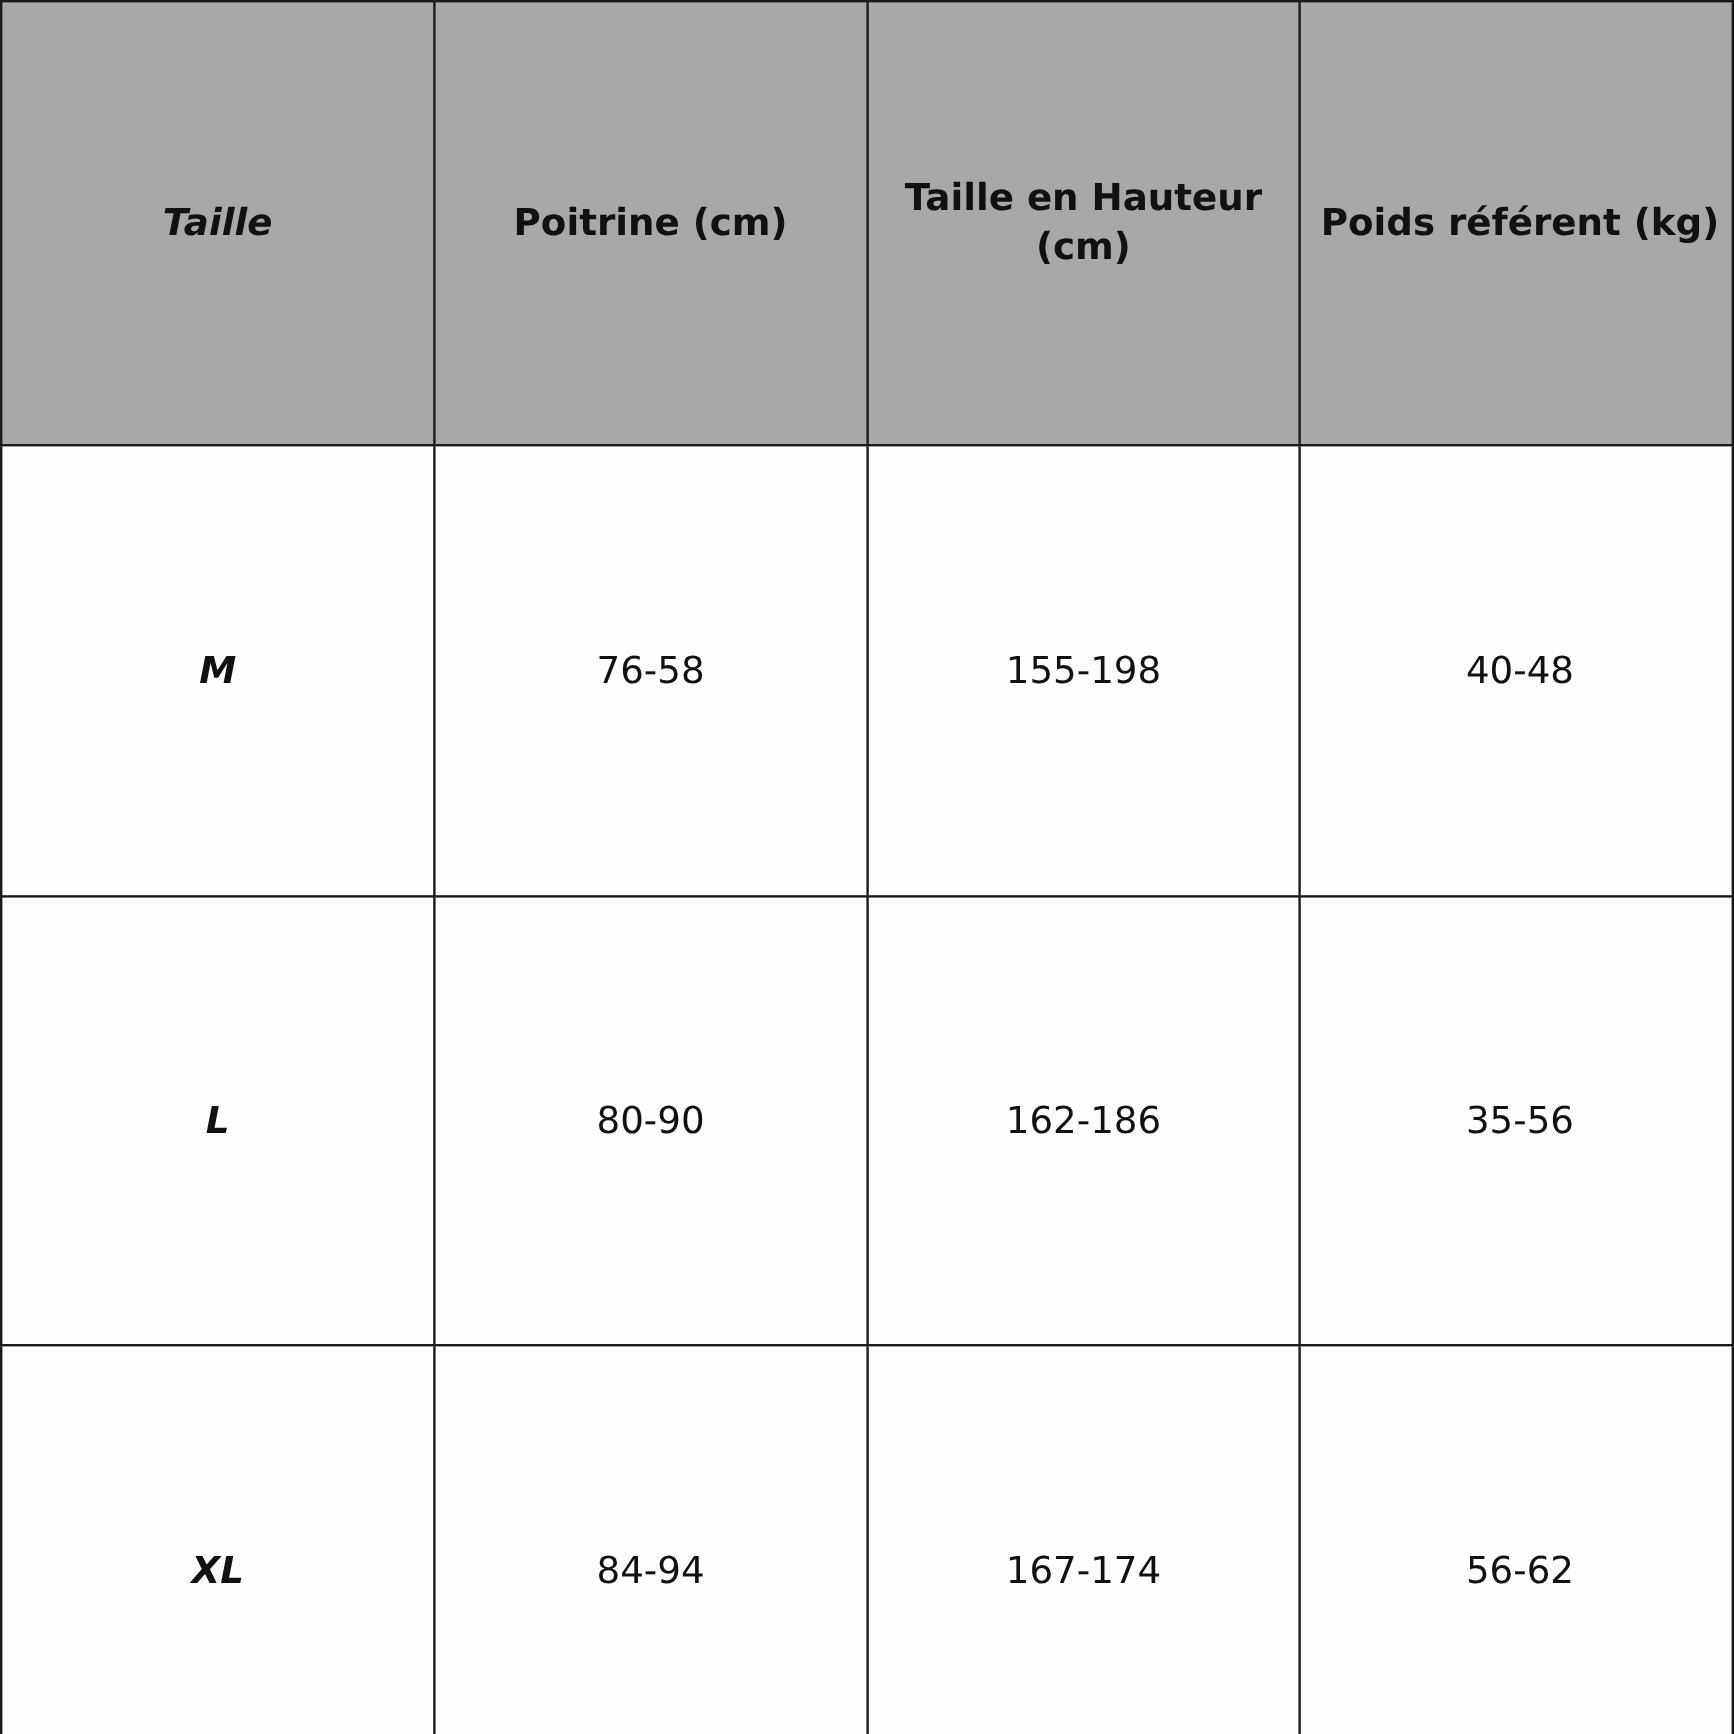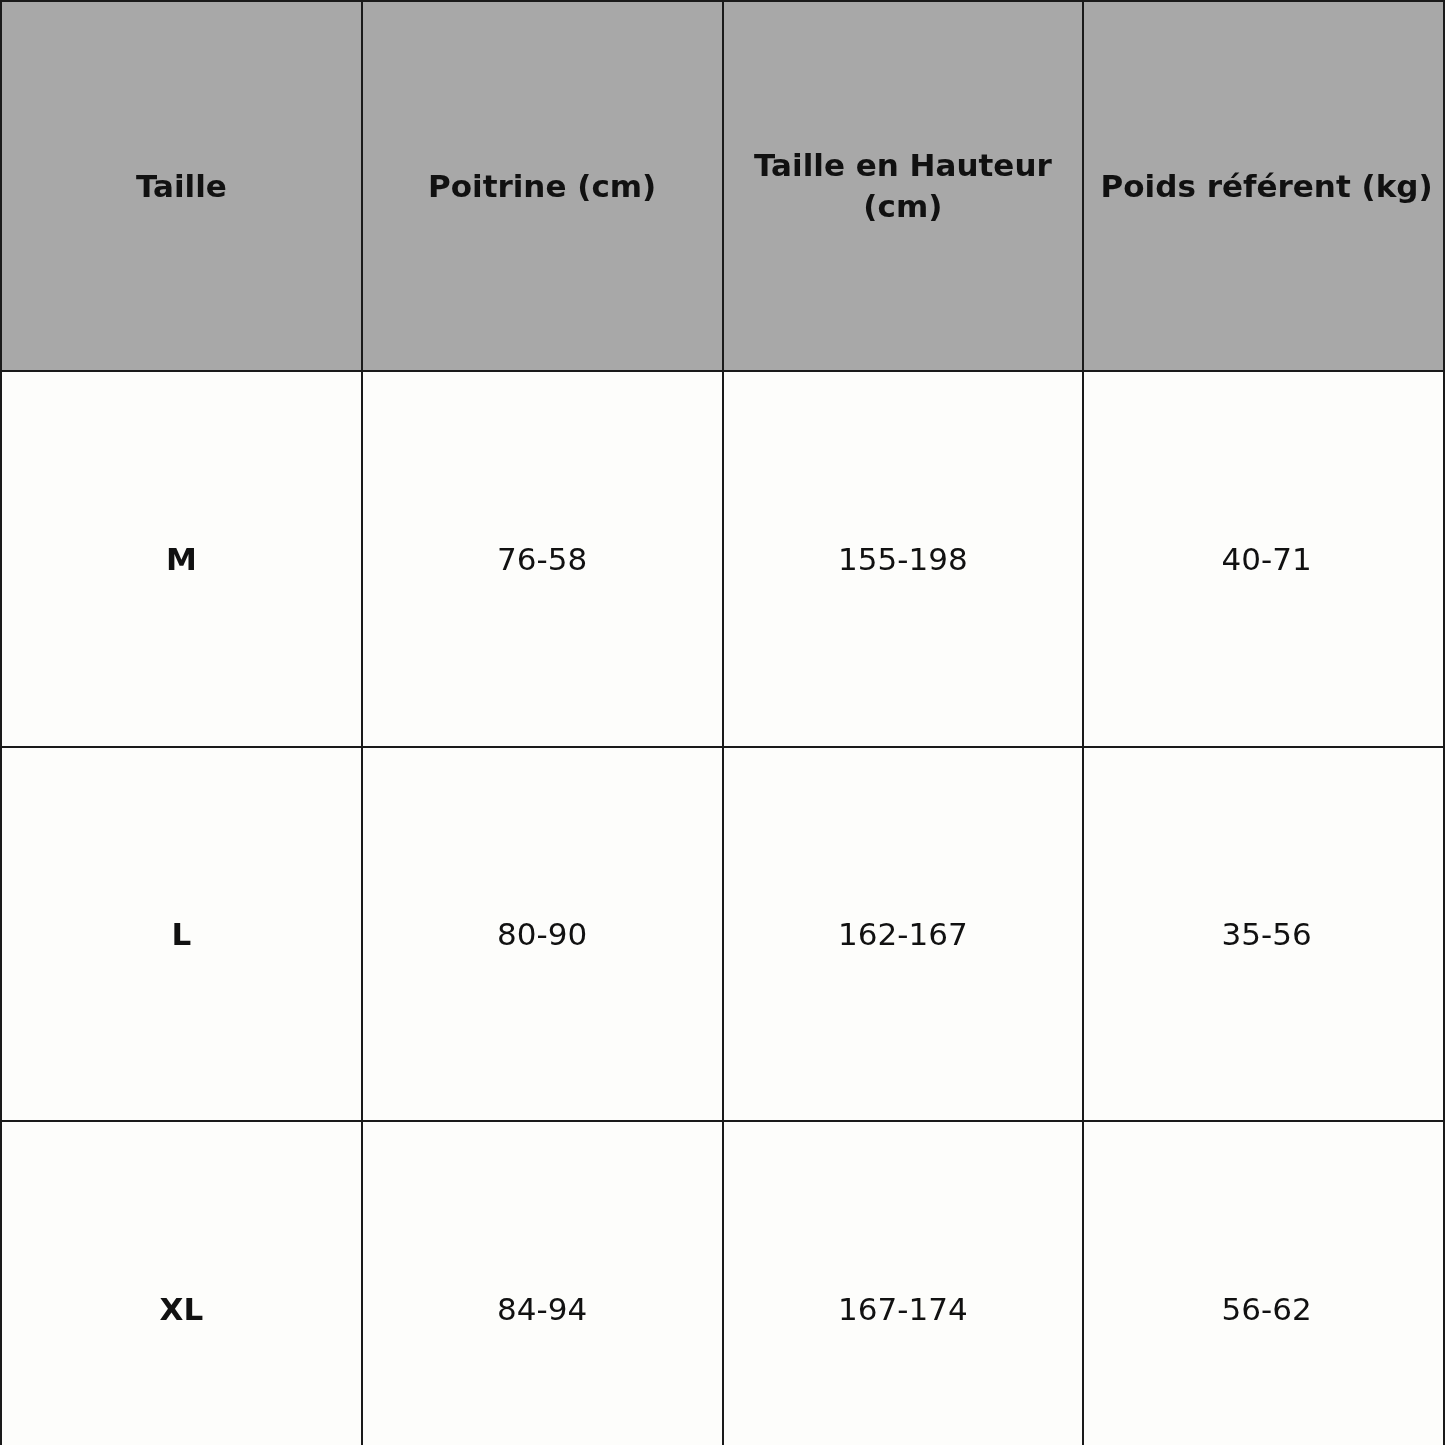--- a/index.html
+++ b/index.html
@@ -46,21 +46,21 @@
   }
   .size-table tbody td.size-label {
     font-weight: bold;
   }
   .size-table tbody tr.r0 td { height: 362px; }
   .size-table tbody tr.r1 td { height: 360px; }
   .size-table tbody tr.r2 td { height: 363px; }
 
   
   .size-table tr th:first-child,
-  .size-table tr td:first-child { border-left-width: 2px; }
+  .size-table tr td:first-child { border-left-width: 2px; font-style: italic; }
   .size-table tr th:last-child,
   .size-table tr td:last-child { border-right-width: 2px; padding-left: 16px; }
 </style>
 </head>
 <body>
 
 <table class="size-table">
   <colgroup>
     <col class="c0">
       <col class="c1">
@@ -73,26 +73,26 @@
       <th>Poitrine (cm)</th>
       <th>Taille en Hauteur (cm)</th>
       <th>Poids référent (kg)</th>
     </tr>
   </thead>
   <tbody>
     <tr class="r0">
       <td class="size-label">M</td>
       <td>76-58</td>
       <td>155-198</td>
-      <td>40-71</td>
+      <td>40-48</td>
     </tr>
     <tr class="r1">
       <td class="size-label">L</td>
       <td>80-90</td>
-      <td>162-167</td>
+      <td>162-186</td>
       <td>35-56</td>
     </tr>
     <tr class="r2">
       <td class="size-label">XL</td>
       <td>84-94</td>
       <td>167-174</td>
       <td>56-62</td>
     </tr>
   </tbody>
 </table>

